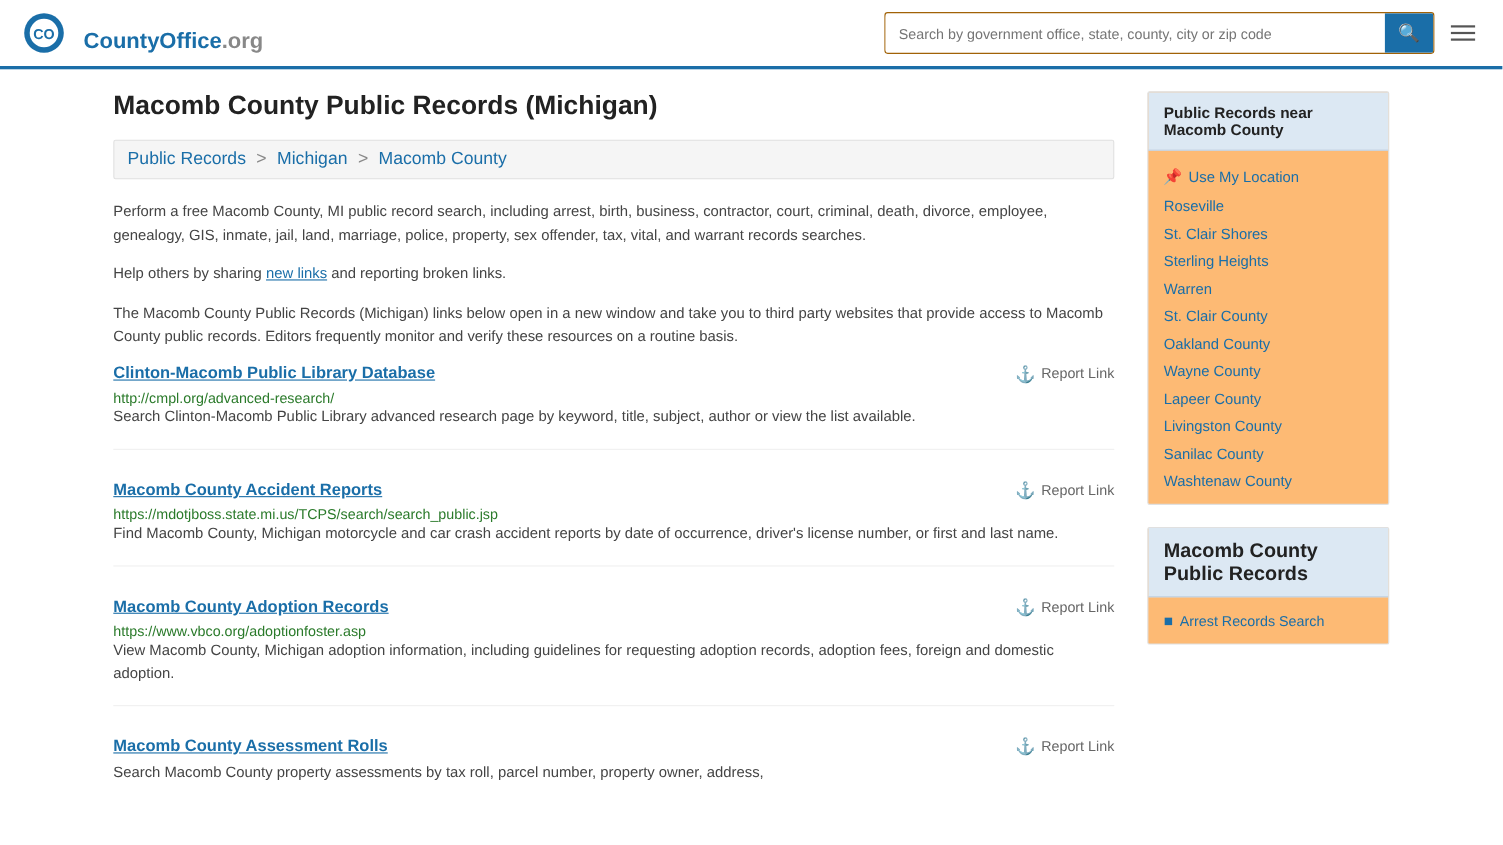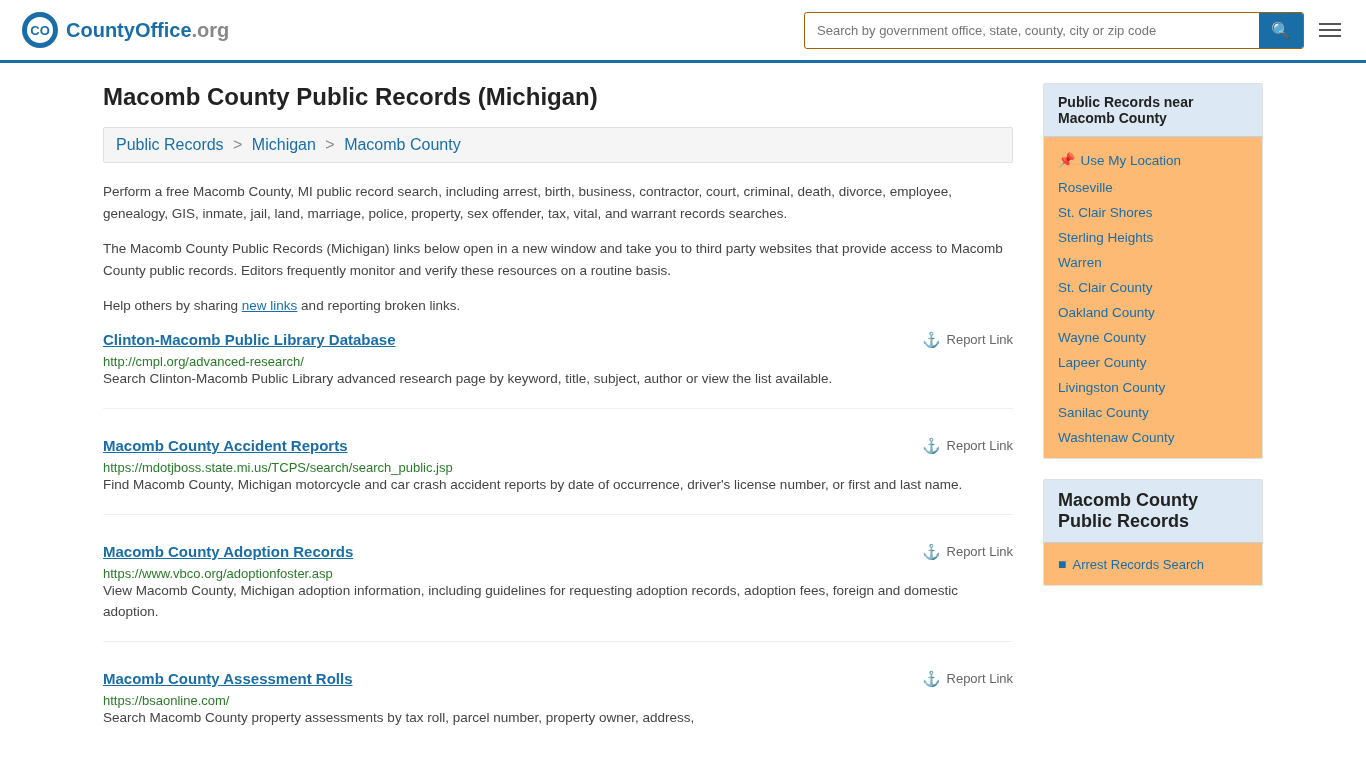--- a/index.html
+++ b/index.html
@@ -9,22 +9,22 @@
     .header {
       background: #fff;
       border-bottom: 3px solid #1a6ea8;
       padding: 10px 20px;
       display: flex;
       align-items: center;
       justify-content: space-between;
     }
     .logo-area {
       display: flex;
-      align-items: center;
-      gap: 6px;
+      align-items: flex-end;
+      gap: 16px;
     }
     .logo-icon {
       width: 40px;
       height: 40px;
     }
     .logo-text {
       font-size: 20px;
       font-weight: bold;
       color: #333;
     }
@@ -283,24 +283,24 @@
 
     <div class="breadcrumb">
       <a href="#">Public Records</a>
       <span> &gt; </span>
       <a href="#">Michigan</a>
       <span> &gt; </span>
       <a href="#">Macomb County</a>
     </div>
 
     <p class="description">Perform a free Macomb County, MI public record search, including arrest, birth, business, contractor, court, criminal, death, divorce, employee, genealogy, GIS, inmate, jail, land, marriage, police, property, sex offender, tax, vital, and warrant records searches.</p>
-    <p class="description">The Macomb County Public Records (Michigan) links below open in a new window and take you to third party websites that provide access to Macomb County public records. Editors frequently monitor and verify these resources on a routine basis.</p>
     <p class="description">
       <span>Help others by sharing </span><a href="#">new links</a><span> and reporting broken links.</span>
     </p>
+    <p class="description">The Macomb County Public Records (Michigan) links below open in a new window and take you to third party websites that provide access to Macomb County public records. Editors frequently monitor and verify these resources on a routine basis.</p>
 
     <div class="record-item">
       <div class="record-header">
         <span class="record-title">Clinton-Macomb Public Library Database</span>
         <span class="report-link">
           <span class="report-icon">⚓</span>
           <span>Report Link</span>
         </span>
       </div>
       <div><a class="record-url" href="#">http://cmpl.org/advanced-research/</a></div>
@@ -332,21 +332,20 @@
     </div>
 
     <div class="record-item">
       <div class="record-header">
         <span class="record-title">Macomb County Assessment Rolls</span>
         <span class="report-link">
           <span class="report-icon">⚓</span>
           <span>Report Link</span>
         </span>
       </div>
-      <div><a class="record-url" href="#">https://bsaonline.com/</a></div>
       <p class="record-desc">Search Macomb County property assessments by tax roll, parcel number, property owner, address,</p>
     </div>
 
   </div>
 
   <div class="sidebar">
 
     <div class="sidebar-section">
       <div class="sidebar-header">Public Records near Macomb County</div>
       <div class="sidebar-list">

